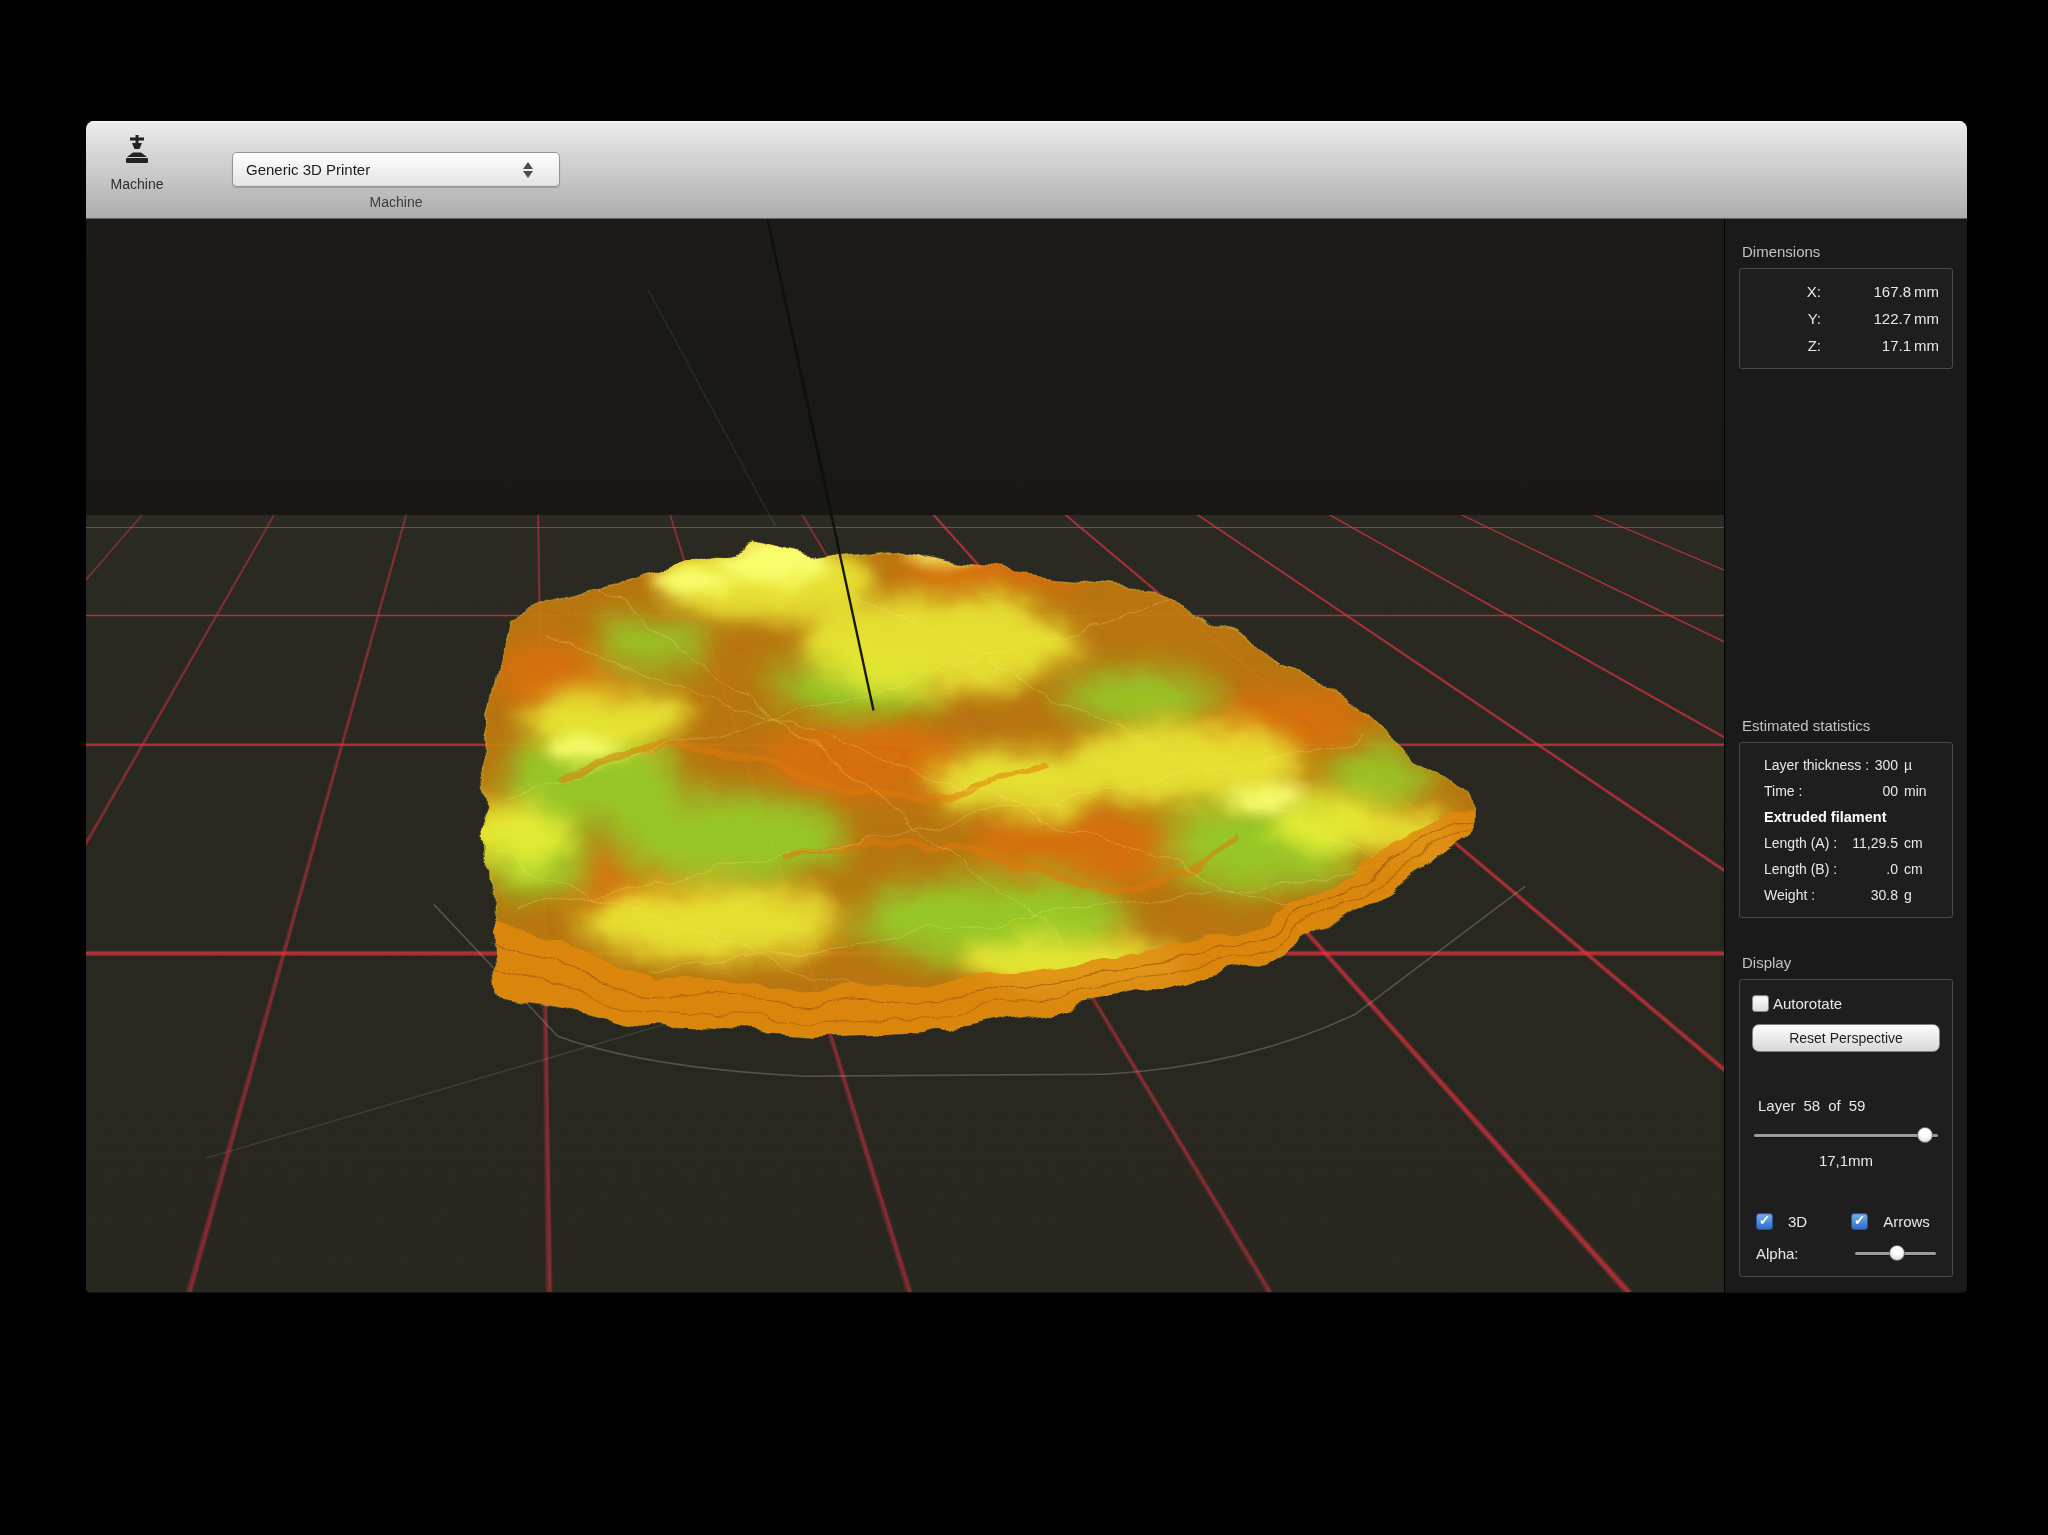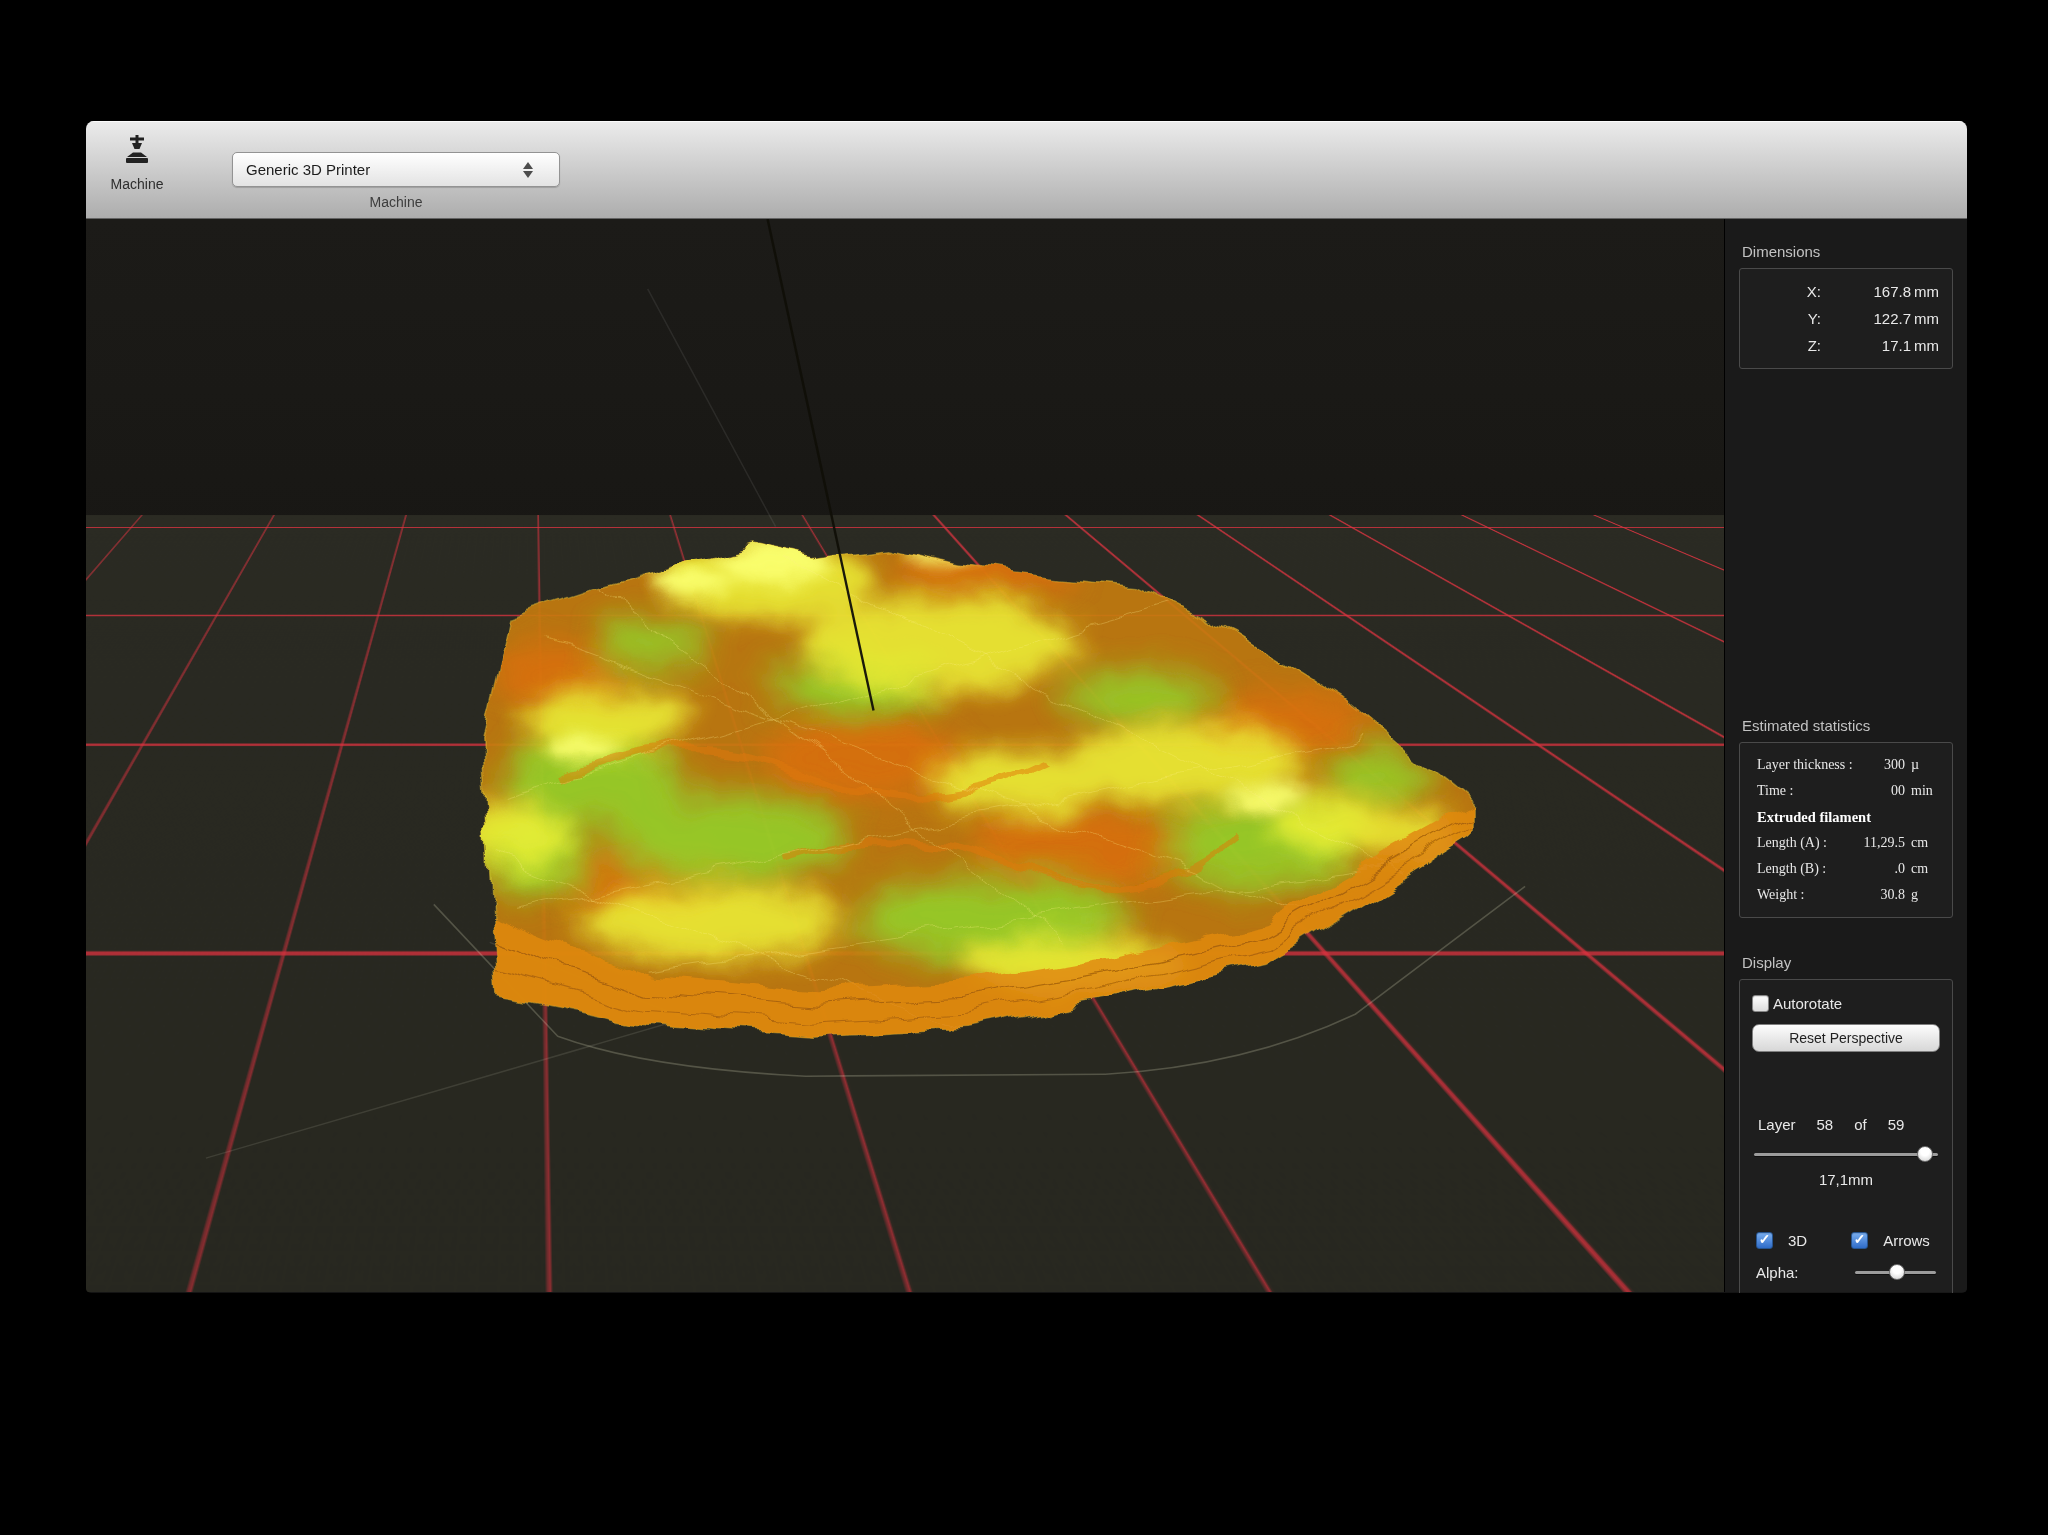--- a/index.html
+++ b/index.html
@@ -56,42 +56,42 @@
   .panel-title { margin-left:17px; margin-bottom:8px; font-size:15px; color:#c2c2c2; }
   .gbox { margin:0 14px; border:1px solid #4a4a4a; border-radius:3px;
           background:rgba(255,255,255,0.02); }
   .box-dimensions { padding:9px 9px; }
   .d-row { display:flex; align-items:center; height:27px; }
   .d-label { width:72px; text-align:right; }
   .d-value { flex:1; text-align:right; }
   .d-unit  { width:32px; text-align:left; padding-left:3px; }
 
   .title-stats { margin-top:348px; }
-  .box-stats { padding:9px 17px; font-size:14px;font-family:Liberation Serif, serif; }
+  .box-stats { padding:9px 24px; font-size:14px; }
   .s-row { display:flex; align-items:center; height:26px; }
   .s-label { white-space:nowrap; }
   .s-value { flex:1; text-align:right; }
   .s-unit  { width:30px; text-align:left; padding-left:6px; }
   .s-heading { font-weight:bold; color:#ffffff; height:26px; display:flex; align-items:center; font-size:14.5px; }
 
   .title-display { margin-top:36px; }
   .box-display { padding:14px 12px 14px 12px; }
   .row-autorotate { display:flex; align-items:center; gap:4px; height:18px; }
   .cb { width:17px; height:17px; border-radius:3px; flex:0 0 auto; position:relative;
         background:linear-gradient(#ffffff,#dcdcdc); border:1px solid #858585;
         box-shadow:inset 0 1px 1px rgba(0,0,0,.12); }
   .cb.checked { background:linear-gradient(#79aef0,#2f6cc8); border-color:#26548f; }
   .cb.checked::after { content:"✓"; position:absolute; left:0; top:-1px; width:100%; height:100%;
         display:flex; align-items:center; justify-content:center;
         color:#fff; font-size:14px; font-weight:bold; }
   .btn-reset { margin-top:12px; width:100%; height:28px; border-radius:7px;
         background:linear-gradient(#fdfdfd,#d7d7d7); border:1px solid #7f7f7f;
         color:#1f1f1f; font-size:14px; font-family:"Liberation Sans",sans-serif;
         display:flex; align-items:center; justify-content:center; cursor:default; }
-  .row-layer { margin-top:63px; display:flex; gap:21px; padding-left:6px; height:18px; align-items:center; }
+  .row-layer { margin-top:44px; display:flex; gap:8px; padding-left:6px; height:18px; align-items:center; }
   .slider { position:relative; height:18px; margin-top:12px; }
   .slider .track { position:absolute; left:2px; right:2px; top:8px; height:3px;
         background:#9c9c9c; border-radius:2px; box-shadow:0 1px 0 rgba(0,0,0,.5); }
   .slider .knob { position:absolute; top:1px; width:16px; height:16px; margin-left:-8px;
         border-radius:50%; border:1px solid #6e6e6e;
         background:radial-gradient(circle at 50% 32%, #ffffff 0 35%, #cdcdcd); }
   .layer-height { margin-top:8px; text-align:center; height:18px; }
   .row-cbs { margin-top:42px; display:flex; align-items:center; gap:15px; padding-left:4px; height:18px; }
   .cb-gap { width:14px; }
   .row-alpha { margin-top:14px; display:flex; align-items:center; height:18px; padding-left:4px;gap:42px; }

